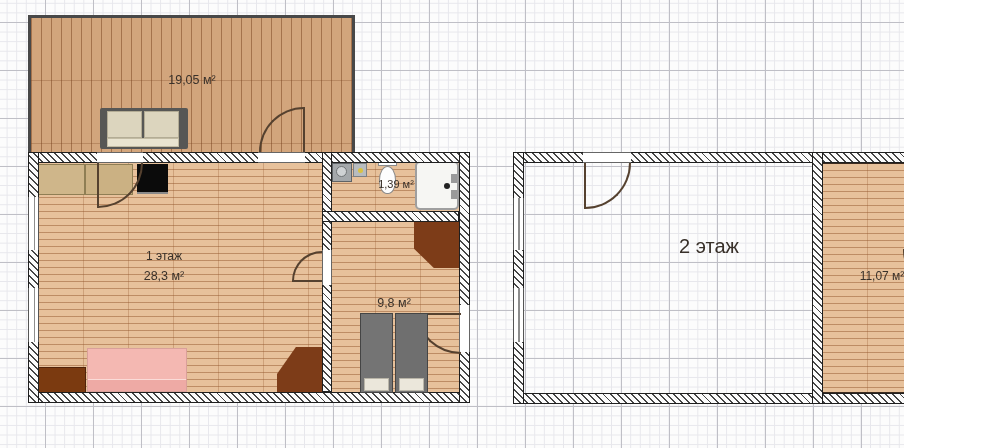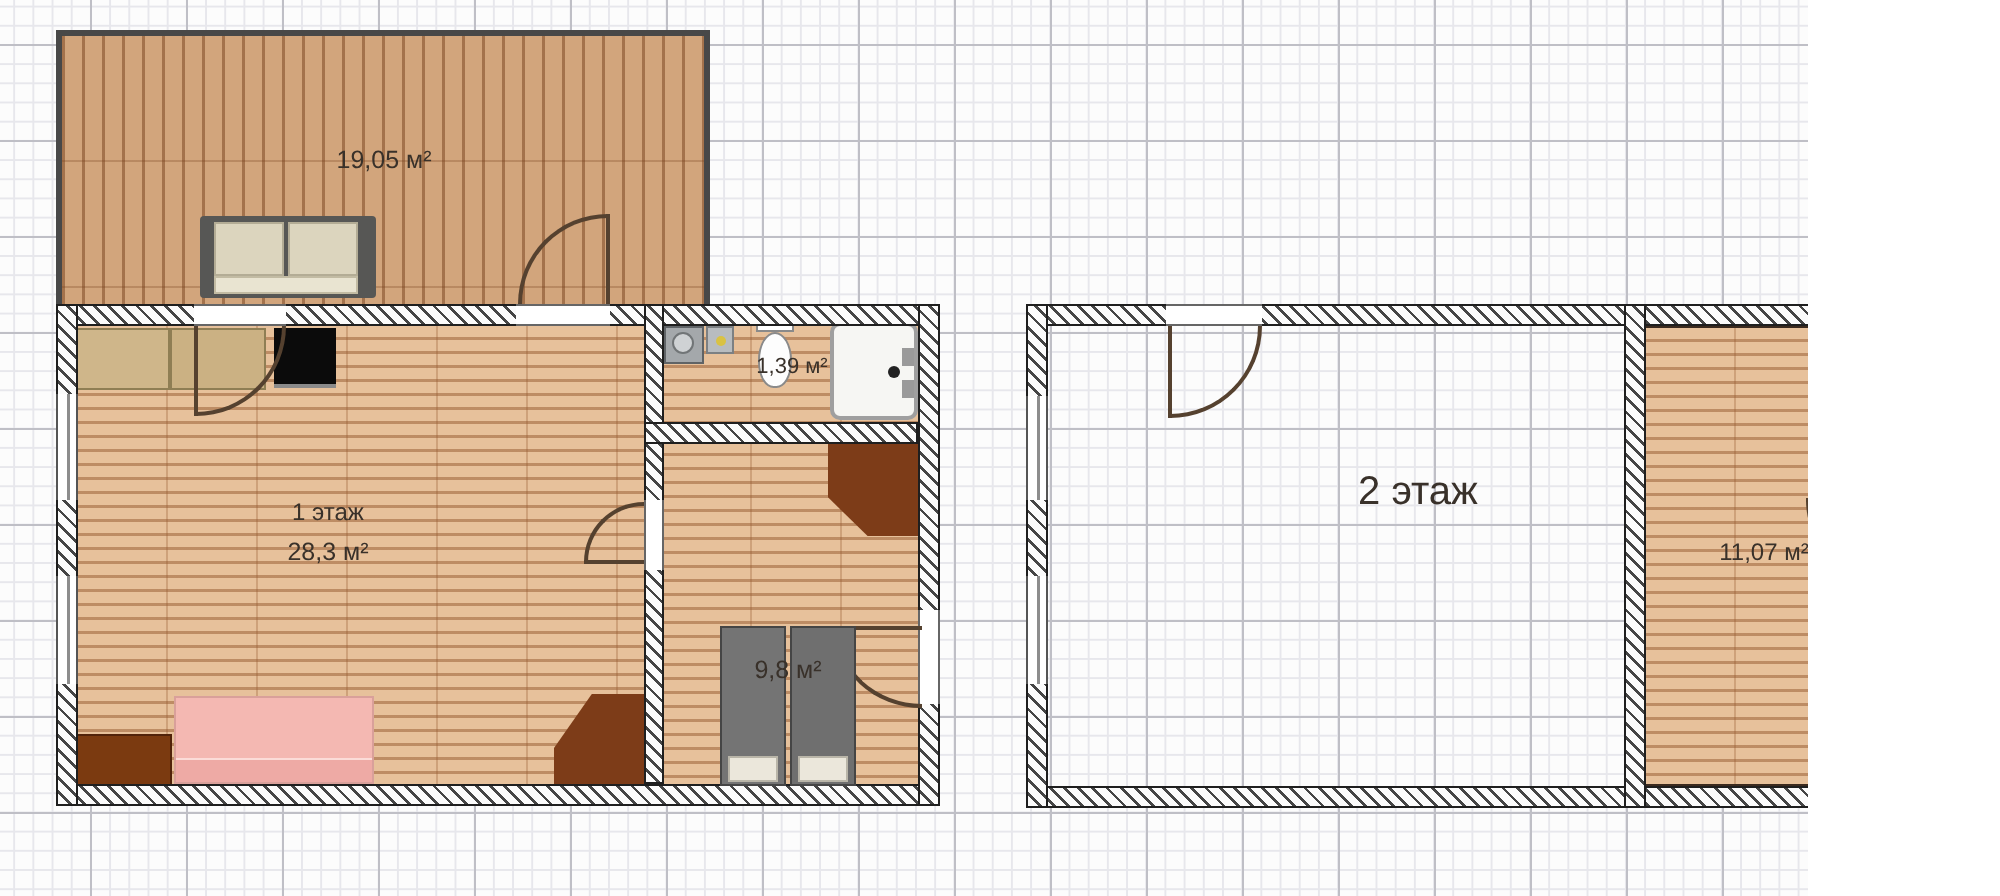--- a/index.html
+++ b/index.html
@@ -158,19 +158,19 @@
     <div class="arc" style="left:903px;top:250px;width:43px;height:42px;border-left-width:2px;border-bottom-width:2px;border-bottom-left-radius:100%;"></div>
   </div>
 
   <div class="label" style="left:192px;top:80px;font-size:12.5px;">19,05 м²</div>
 
   <div class="label" style="left:164px;top:256px;font-size:12px;">1 этаж</div>
   <div class="label" style="left:164px;top:276px;font-size:12.5px;">28,3 м²</div>
 
   <div class="label" style="left:396px;top:184px;font-size:11px;">1,39 м²</div>
 
-  <div class="label" style="left:394px;top:303px;font-size:12.5px;margin-top:32px;">9,8 м²</div>
+  <div class="label" style="left:394px;top:303px;font-size:12.5px;">9,8 м²</div>
 
   <div class="label" style="left:665px;top:246px;font-size:20px;margin-left:44px;">2 этаж</div>
 
   <div class="label" style="left:882px;top:276px;font-size:12px;">11,07 м²</div>
 
 </div>
 
 </body></html>

